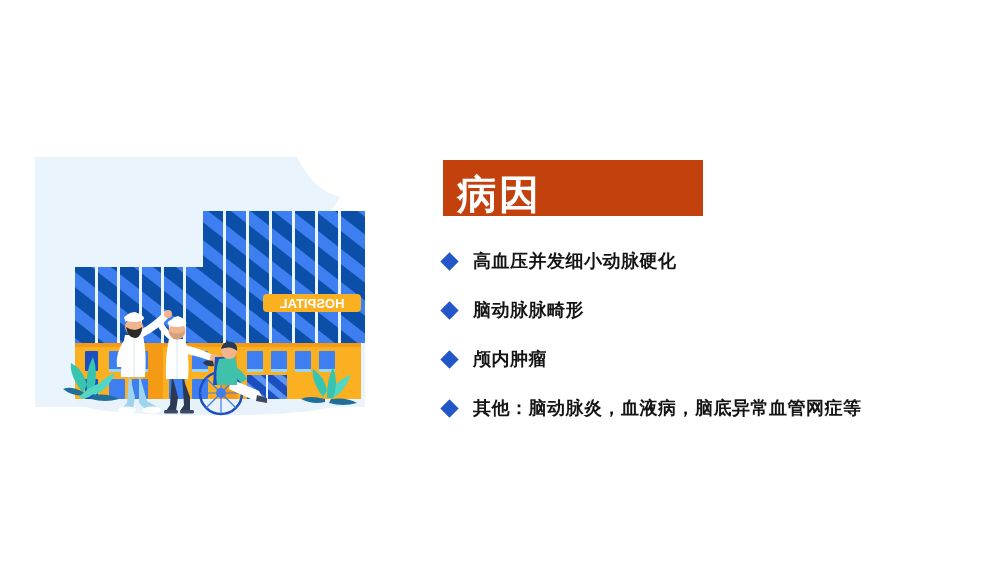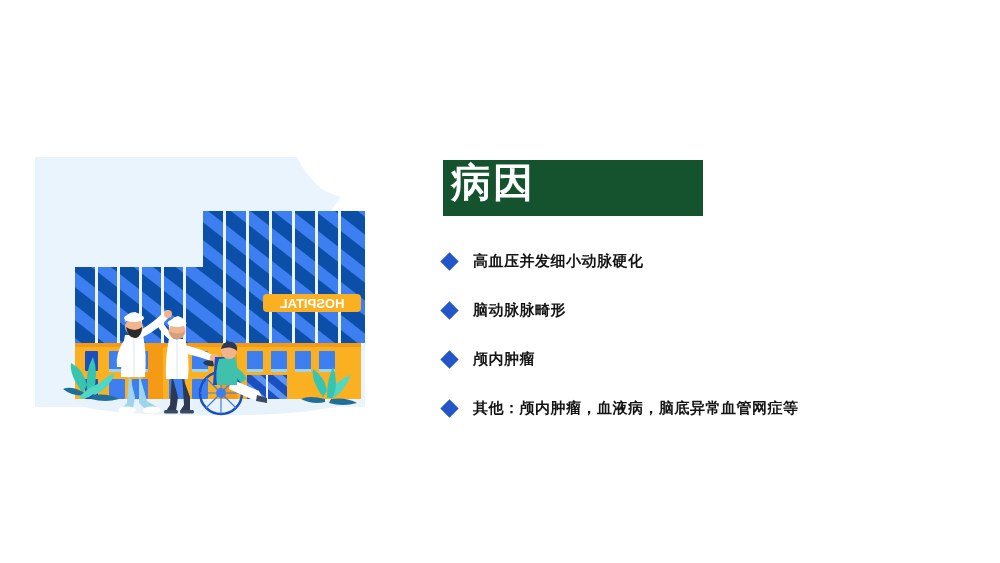--- a/index.html
+++ b/index.html
@@ -16,24 +16,24 @@
   #illustration{
     position:absolute;left:35px;top:157px;width:330px;height:280px;
   }
   #illustration svg{display:block;width:330px;height:280px;}
 
   
   #content{position:absolute;left:443px;top:160px;width:520px;}
 
   #title-banner{
     width:260px;height:56px;
-    background:#14532d;
-    display:flex;align-items:flex-start;
+    background:#c2410c;
+    display:flex;align-items:flex-end;
     box-sizing:border-box;
-    padding-left:8px;
+    padding-left:14px;
   }
   #title-text{
     color:#ffffff;
     font-size:40px;
     font-weight:bold;
     letter-spacing:2px;
     line-height:44px;
     white-space:nowrap;
   }
 
@@ -45,21 +45,21 @@
   }
   .diamond{
     width:13px;height:13px;
     background:#2356c8;
     transform:rotate(45deg);
     flex:0 0 auto;
     margin-left:0px;
   }
   .bullet-text{
     margin-left:17px;
-    font-size:15px;
+    font-size:18px;
     font-weight:bold;
     color:#141414;
     white-space:nowrap;
     letter-spacing:0.5px;
   }
 </style>
 </head>
 <body>
 
 <div id="slide">
@@ -260,18 +260,18 @@
         <span class="bullet-text">脑动脉脉畸形</span>
       </div>
 
       <div class="bullet-row">
         <span class="diamond"></span>
         <span class="bullet-text">颅内肿瘤</span>
       </div>
 
       <div class="bullet-row">
         <span class="diamond"></span>
-        <span class="bullet-text">其他：颅内肿瘤，血液病，脑底异常血管网症等</span>
+        <span class="bullet-text">其他：脑动脉炎，血液病，脑底异常血管网症等</span>
       </div>
 
     </div>
   </div>
 </div>
 
 </body></html>

